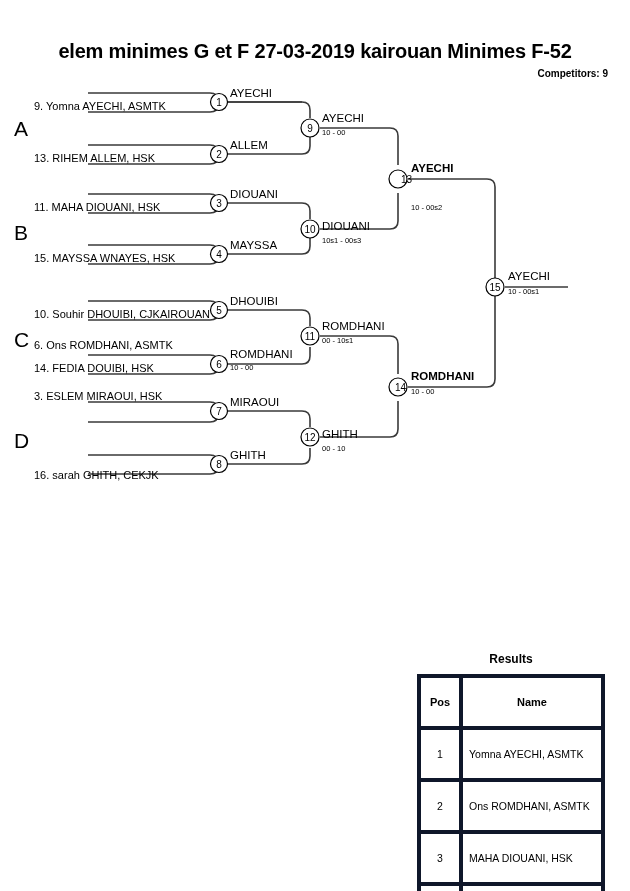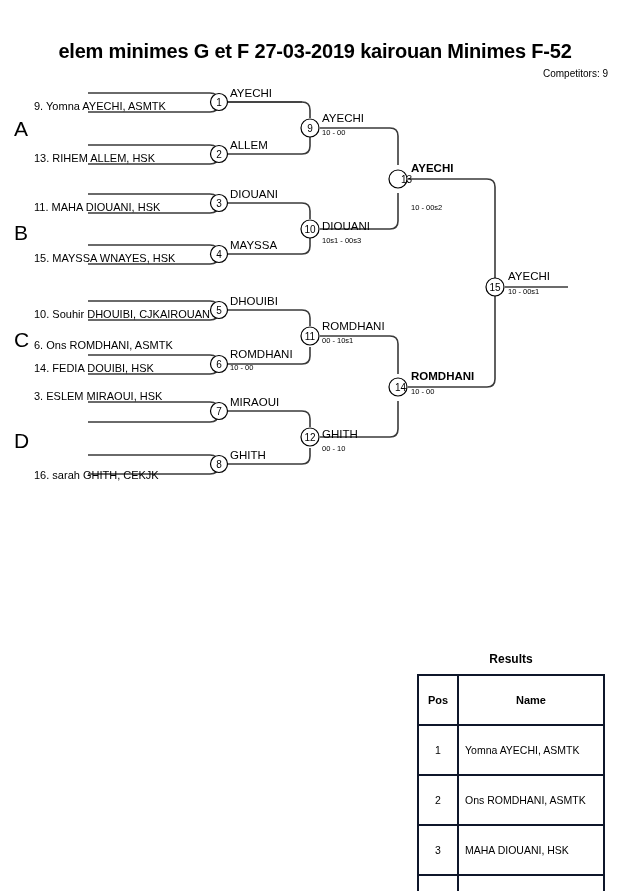--- a/index.html
+++ b/index.html
@@ -26,21 +26,21 @@
     font-size: 20px;
     font-weight: bold;
     letter-spacing: -0.2px;
     white-space: nowrap;
   }
   #competitors-count {
     position: absolute;
     right: 22px;
     top: 68px;
     font-size: 10px;
-    font-weight: normal;
+    font-weight: bold;
   }
 
   
   #bracket {
     position: absolute;
     left: 0;
     top: 0;
     width: 630px;
     height: 520px;
   }
@@ -105,21 +105,21 @@
     font-weight: bold;
     margin-bottom: 8px;
   }
   #results-table {
     border-collapse: collapse;
     width: 188px;
     border: 1.6px solid #000;
   }
   #results-table th,
   #results-table td {
-    border: 2px solid #0f172a;
+    border: 4px solid #0f172a;
     height: 16px;
     font-size: 10.5px;
     padding: 16px 2px;
   }
   #results-table th {
     font-weight: bold;
     text-align: center;
     font-size: 11px;
   }
   #results-table td.pos {

